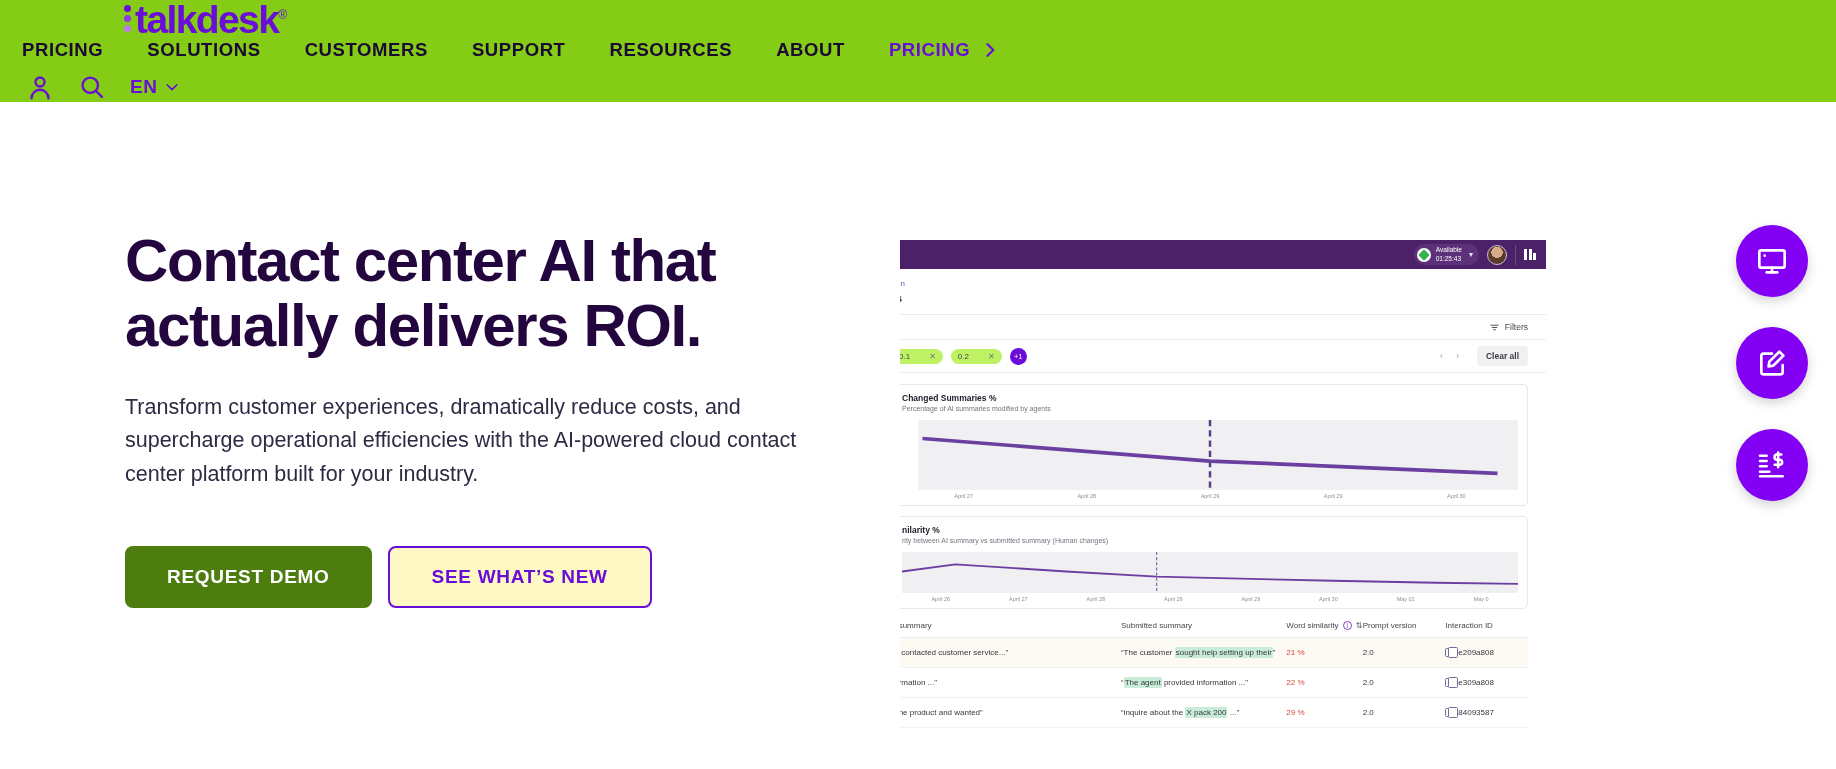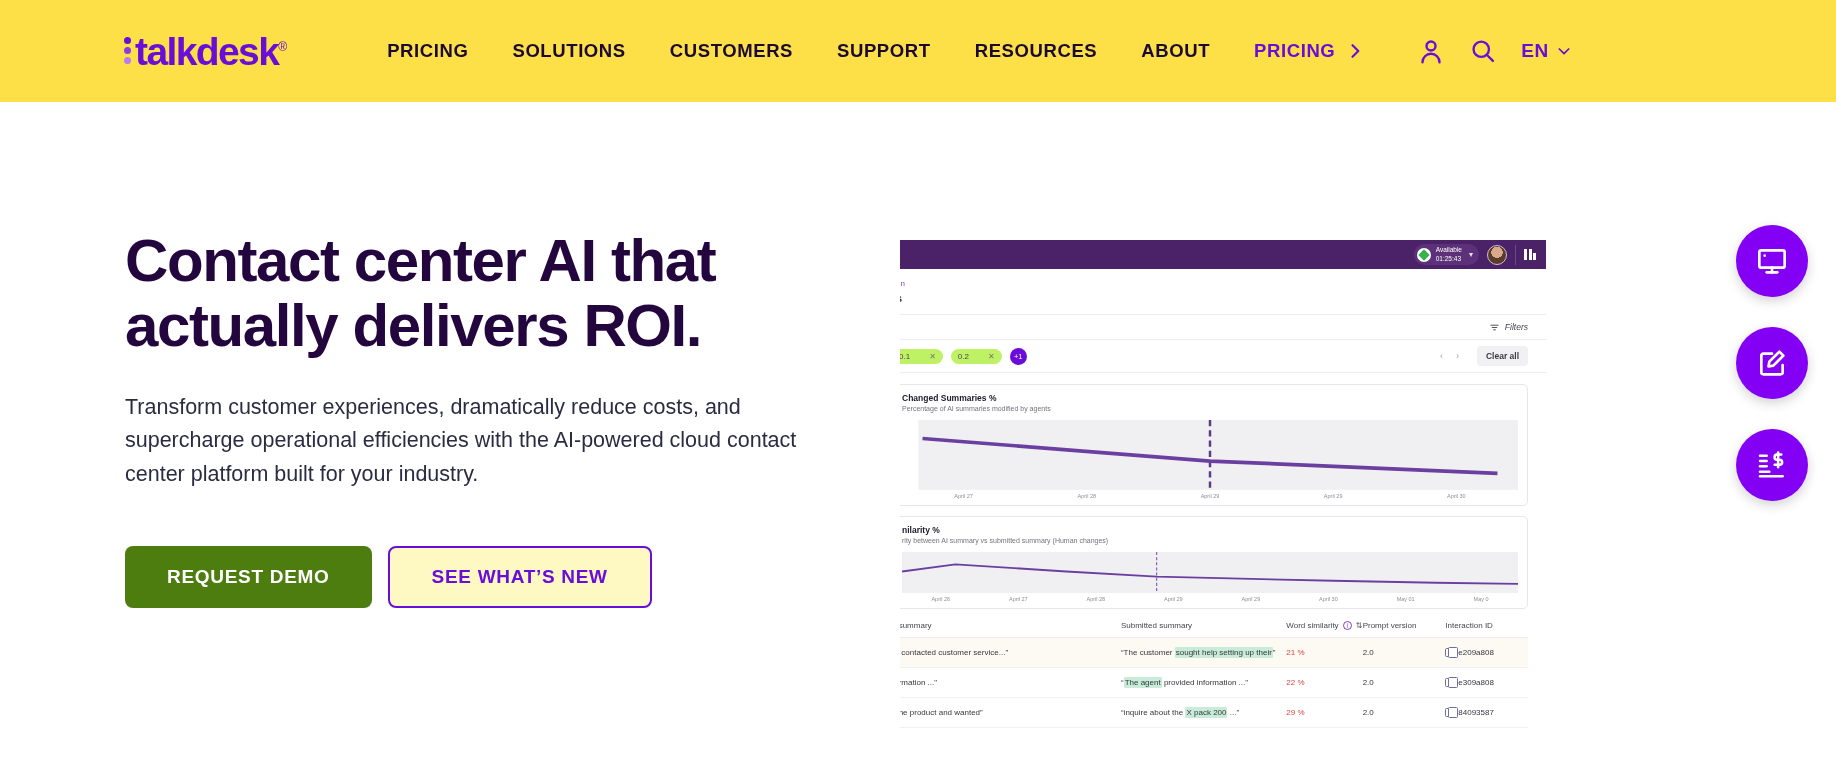--- a/index.html
+++ b/index.html
@@ -7,21 +7,21 @@
     width: 1836px; height: 769px;
     background: #ffffff;
     font-family: "Liberation Sans", sans-serif;
     overflow: hidden;
   }
   .page { position: relative; width: 1836px; height: 769px; background: #fff; }
 
   
   .header {
     position: absolute; top: 0; left: 0; width: 1836px; height: 102px;
-    display: flex; align-items: center; background: #fde047;
+    display: flex; align-items: flex-start; background: #84cc16; flex-direction: column;
   }
   .logo-wrap {
     display: flex; align-items: center; margin-left: 124px; margin-right: 78px;
     height: 40px;
   }
   .logo-dots { display: flex; flex-direction: column; gap: 3px; margin-right: 4px; padding-bottom: 2px; }
   .logo-dots span { width: 7px; height: 7px; border-radius: 50%; display: block; }
   .logo-dots span:nth-child(1) { background: #6a0dd9; }
   .logo-dots span:nth-child(2) { background: #8c39e8; }
   .logo-dots span:nth-child(3) { background: #b87cf0; }
@@ -108,21 +108,21 @@
 
   .dash-body { background: #fff; padding: 0; }
   .crumb { font-size: 8px; color: #7a4fb5; padding: 10px 0 0 56px; }
   .crumb2 { font-size: 11px; color: #2b2b43; font-weight: 700; padding: 4px 0 0 56px; }
 
   .filters-row {
     display: flex; align-items: center; justify-content: flex-end;
     border-top: 1px solid #ececf0; border-bottom: 1px solid #ececf0;
     height: 26px; padding-right: 18px; margin-top: 10px; gap: 5px;
   }
-  .filters-lbl { font-size: 8.5px; color: #45454f; font-style: italic; }
+  .filters-lbl { font-size: 8.5px; color: #45454f; }
   .chips-row {
     display: flex; align-items: center; height: 33px; padding: 0 18px 0 52px;
     border-bottom: 1px solid #ececf0; gap: 8px;
   }
   .chip {
     font-size: 8px; color: #45454f; background: #bef264; border-radius: 10px;
     padding: 3px 7px; display: flex; gap: 19px;
   }
   .chip .x { color: #777; font-size: 8px; }
   .chip-more {

